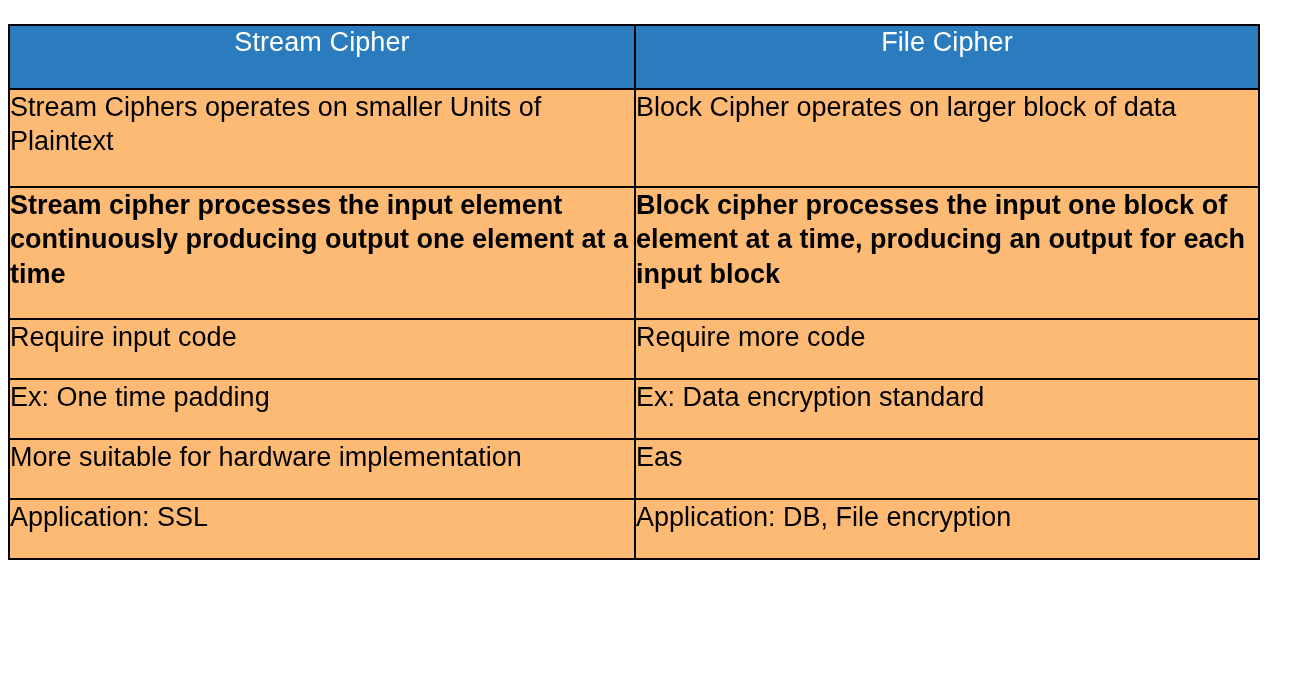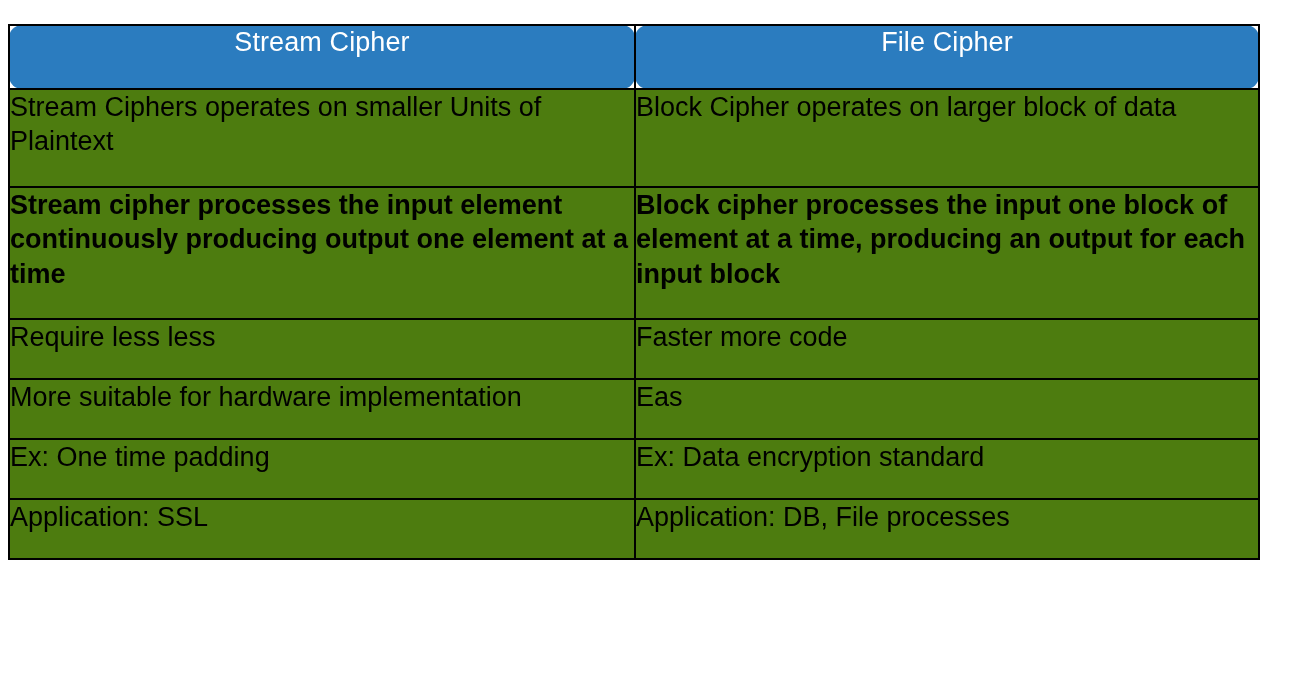--- a/index.html
+++ b/index.html
@@ -48,26 +48,25 @@
     background: #2b7cbf;
     color: #ffffff;
     text-align: center;
     vertical-align: middle;
     font-size: 27px;
     font-weight: normal;
     line-height: 1.2;
     height: 62px;
     padding: 2px 10px;
     letter-spacing: 0.1px;
-    border-radius: 13px;
   }
 
   
   tbody td {
-    background: #4d7c0f;
+    background: #fdba74;
     color: #000000;
     font-size: 27px;
     font-weight: normal;
     line-height: 1.27;
     padding: 11px 12px 10px 12px;
     text-align: left;
     margin-left: 8px;
   }
 
   tbody tr.row-tall td   { height: 96px; }
@@ -117,50 +116,50 @@
         <td>
           <span class="cell-text">Stream cipher processes the input element continuously producing output one element at a time</span>
         </td>
         <td>
           <span class="cell-text">Block cipher processes the input one block of element at a time, producing an output for each input block</span>
         </td>
       </tr>
 
       <tr class="row-short">
         <td>
-          <span class="cell-text">Require less less</span>
+          <span class="cell-text">Require input code</span>
         </td>
         <td>
-          <span class="cell-text">Faster more code</span>
+          <span class="cell-text">Require more code</span>
+        </td>
+      </tr>
+
+      <tr class="row-short">
+        <td>
+          <span class="cell-text">Ex: One time padding</span>
+        </td>
+        <td>
+          <span class="cell-text">Ex: Data encryption standard</span>
         </td>
       </tr>
 
       <tr class="row-short">
         <td>
           <span class="cell-text">More suitable for hardware implementation</span>
         </td>
         <td>
           <span class="cell-text">Eas</span>
         </td>
       </tr>
 
       <tr class="row-short">
         <td>
-          <span class="cell-text">Ex: One time padding</span>
-        </td>
-        <td>
-          <span class="cell-text">Ex: Data encryption standard</span>
-        </td>
-      </tr>
-
-      <tr class="row-short">
-        <td>
           <span class="cell-text">Application: SSL</span>
         </td>
         <td>
-          <span class="cell-text">Application: DB, File processes</span>
+          <span class="cell-text">Application: DB, File encryption</span>
         </td>
       </tr>
 
     </tbody>
   </table>
 
 </div>
 
 </body></html>

